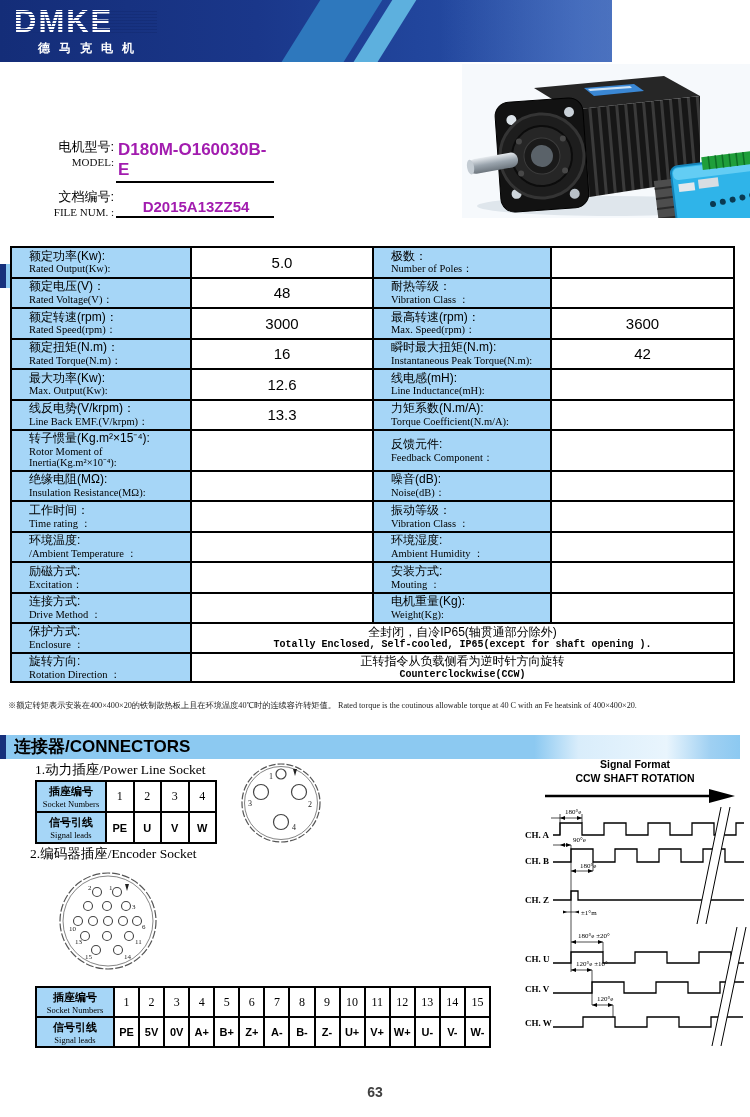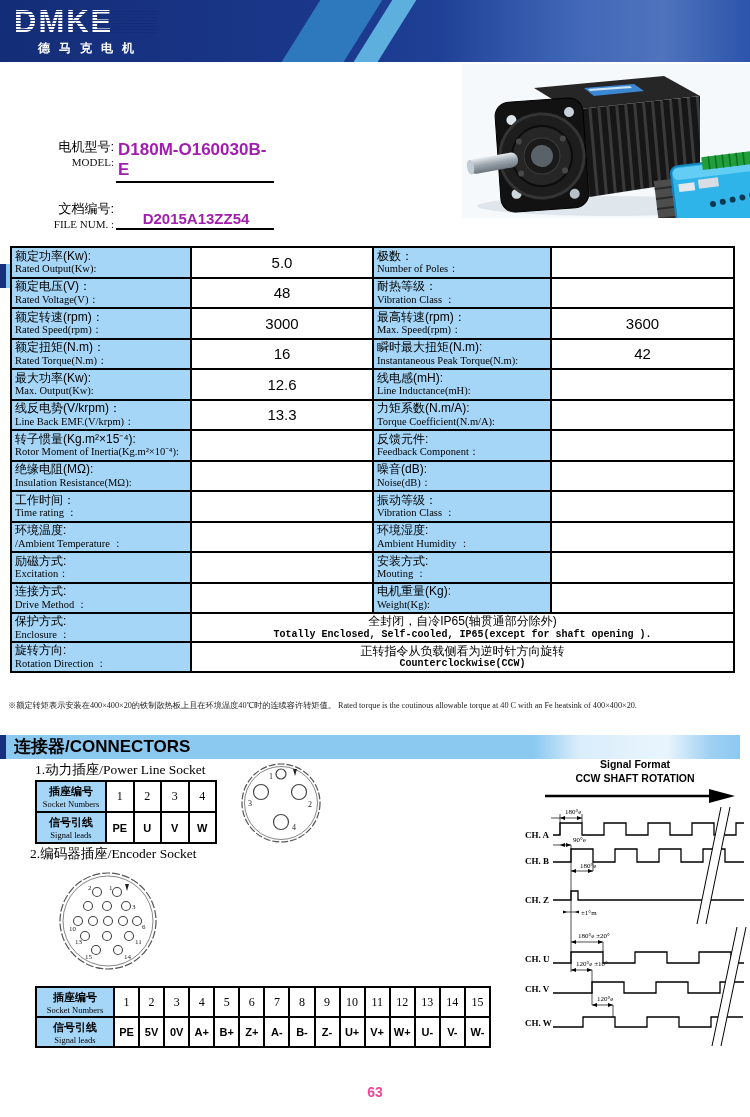--- a/index.html
+++ b/index.html
@@ -1,55 +1,55 @@
 <!DOCTYPE html>
 <html><head>
 <meta charset="utf-8">
 <style>
   * { margin:0; padding:0; box-sizing:border-box; }
   html,body { background:#ffffff; }
   body { font-family:"Liberation Sans", sans-serif; }
   .page { position:relative; width:750px; height:1117px; background:#fff; overflow:hidden; }
 
   
-  .header { position:absolute; left:0; top:0; width:750px; height:62px;
+  .header { position:absolute; left:0; top:0; width:612px; height:62px;
     background:linear-gradient(90deg,#142d78 0%,#1a378a 42%,#21459c 68%,#2c54ab 100%); overflow:hidden; }
   .stripe1 { position:absolute; left:300px; top:-5px; width:62px; height:75px; background:#2e78bd; transform:skewX(-32deg); }
   .stripe2 { position:absolute; left:372px; top:-5px; width:24px; height:75px; background:#5db0de; transform:skewX(-32deg); }
   .sheen  { position:absolute; left:440px; top:0; width:310px; height:62px;
     background:linear-gradient(90deg, rgba(90,130,210,0) 0%, rgba(110,150,220,.40) 45%, rgba(170,200,240,.30) 72%, rgba(70,110,190,0) 100%); }
   .logo { position:absolute; left:14px; top:4px; font-size:31px; font-weight:bold; letter-spacing:2px; color:#fff; }
   .logo-stripes { position:absolute; left:12px; top:9px; width:145px; height:24px;
     background:repeating-linear-gradient(180deg, rgba(20,45,120,0) 0 2px, rgba(20,45,120,.95) 2px 3px); }
   .logo-sub { position:absolute; left:38px; top:40px; font-size:12px; font-weight:bold; letter-spacing:9px; color:#fff; }
 
   
   .photo { position:absolute; left:462px; top:64px; width:288px; height:154px; }
 
   
   .model { position:absolute; left:48px; top:138px; width:260px; }
-  .m-row { display:flex; margin-bottom:17px; }
+  .m-row { display:flex; margin-bottom:5px; }
   .m-lbl { width:66px; text-align:right; }
   .m-lbl .zh { font-size:13px; color:#000; }
   .m-lbl .en { font-size:11px; font-family:"Liberation Serif", serif; color:#111; }
   .m-val { width:158px; margin-left:2px; border-bottom:2px solid #000; font-size:17px; font-weight:bold; color:#a21caf; padding:2px 0 1px 2px; align-self:flex-end; }
   .m-val.center { text-align:center; font-size:15px; }
 
   
   .secbar { position:absolute; left:0; height:24px; border-left:6px solid #16307c; padding-left:8px;
     font-size:17px; font-weight:bold; color:#000; line-height:24px; letter-spacing:0px; }
   .bar1 { top:222px; width:733px; background:#8cc9f1;margin-top:42px; }
   .bar2 { top:735px; width:740px;
     background:linear-gradient(90deg,#8cc9f1 0%,#8cc9f1 72%,#d9edfb 78%,#e9f5fd 90%,#9fd0f2 96%,#8cc9f1 100%); }
 
   
   table { border-collapse:collapse; }
   .params { position:absolute; left:10px; top:246px; width:723px; table-layout:fixed; border:2px solid #000; }
   .params td { border:2px solid #000; vertical-align:middle; overflow:hidden; }
-  .params td.lbl { background:#a6d6f7; padding:1px 3px; }
+  .params td.lbl { background:#a6d6f7; padding:1px 17px; }
   .params td.lbl .zh { font-size:12px; color:#000; line-height:1.15; }
   .params td.lbl .en { font-size:10.5px; font-family:"Liberation Serif", serif; color:#000; line-height:1.1; }
   .params td.val { text-align:center; font-size:15px; color:#000; background:#fff; }
   .params tr { height:30.5px; }
   .params tr.spanrow { height:27px; }
   .spanval .zh { font-size:12px; text-align:center; line-height:1.15; }
   .spanval .en { font-size:10px; font-weight:bold; font-family:"Liberation Mono", monospace; text-align:center; line-height:1.1; }
 
   .footnote { position:absolute; left:8px; top:700px; width:740px; font-size:8.2px; color:#222;
     font-family:"Liberation Serif", serif; }
@@ -65,21 +65,21 @@
   .socktbl td.slbl .zh { font-size:11px; font-weight:bold; }
   .socktbl td.slbl .en { font-size:8.5px; font-family:"Liberation Serif", serif; }
   .socktbl td.num { font-size:12px; font-family:"Liberation Serif", serif; background:#fff; }
   .socktbl td.lead { font-size:11px; font-weight:bold; background:#fff; }
   .powertbl { left:35px; top:780px; width:182px; }
   .powertbl tr { height:31px; }
   .enctbl { left:35px; top:986px; width:456px; }
   .enctbl tr { height:30px; }
 
   .svgabs { position:absolute; }
-  .pageno { position:absolute; left:0; top:1084px; width:750px; text-align:center; font-size:14px; font-weight:bold; color:#ec4899; }
+  .pageno { position:absolute; left:0; top:1084px; width:750px; text-align:center; font-size:14px; font-weight:bold; color:#404040; }
 </style>
 </head>
 <body>
 
 <div class="page">
 
   <div class="header">
     <div class="stripe1"></div>
     <div class="stripe2"></div>
     <div class="sheen"></div>

